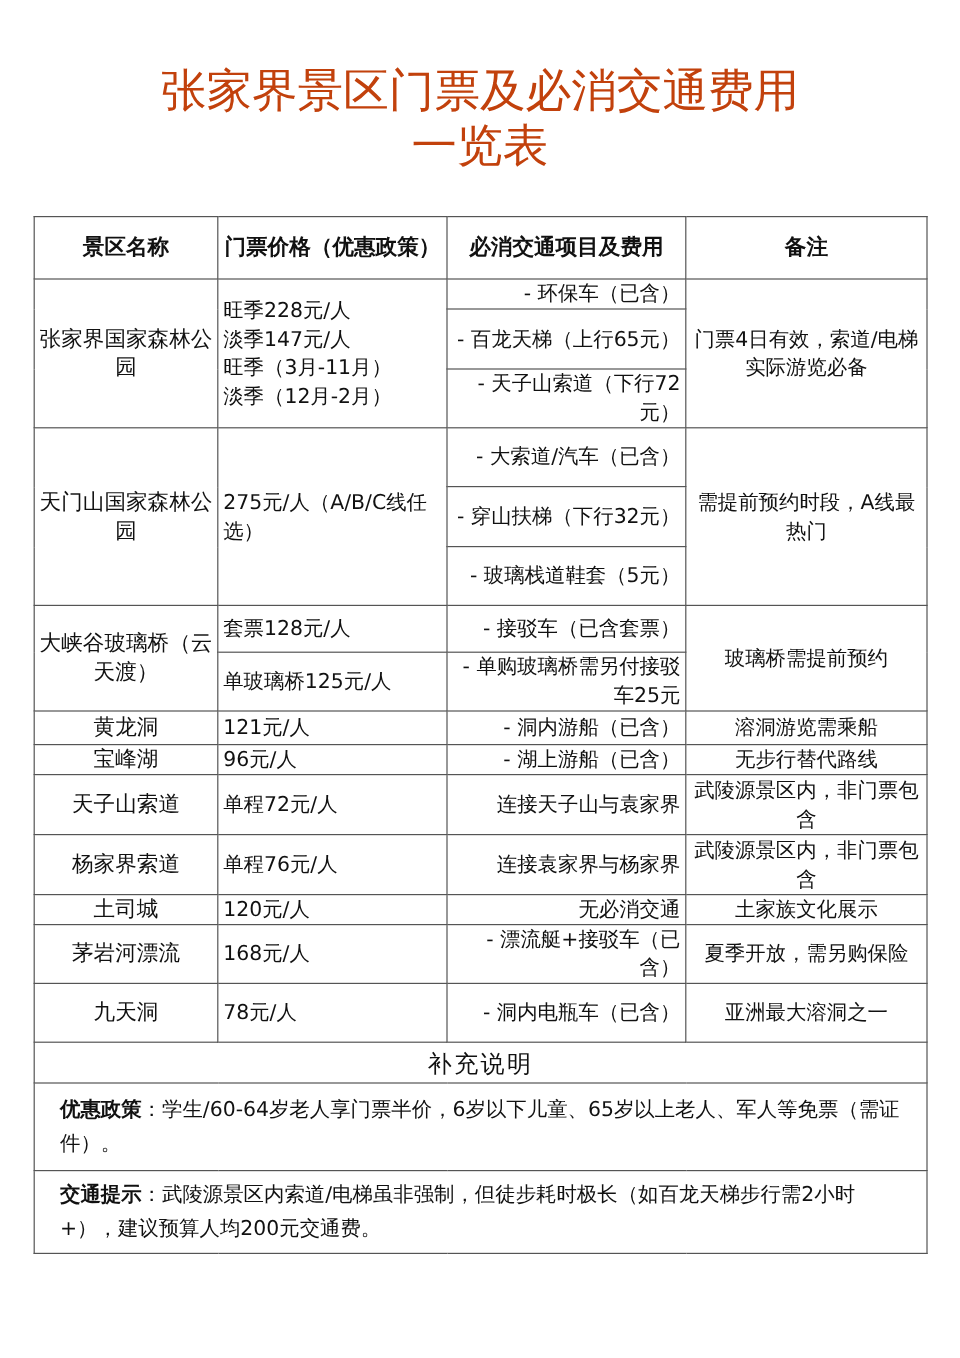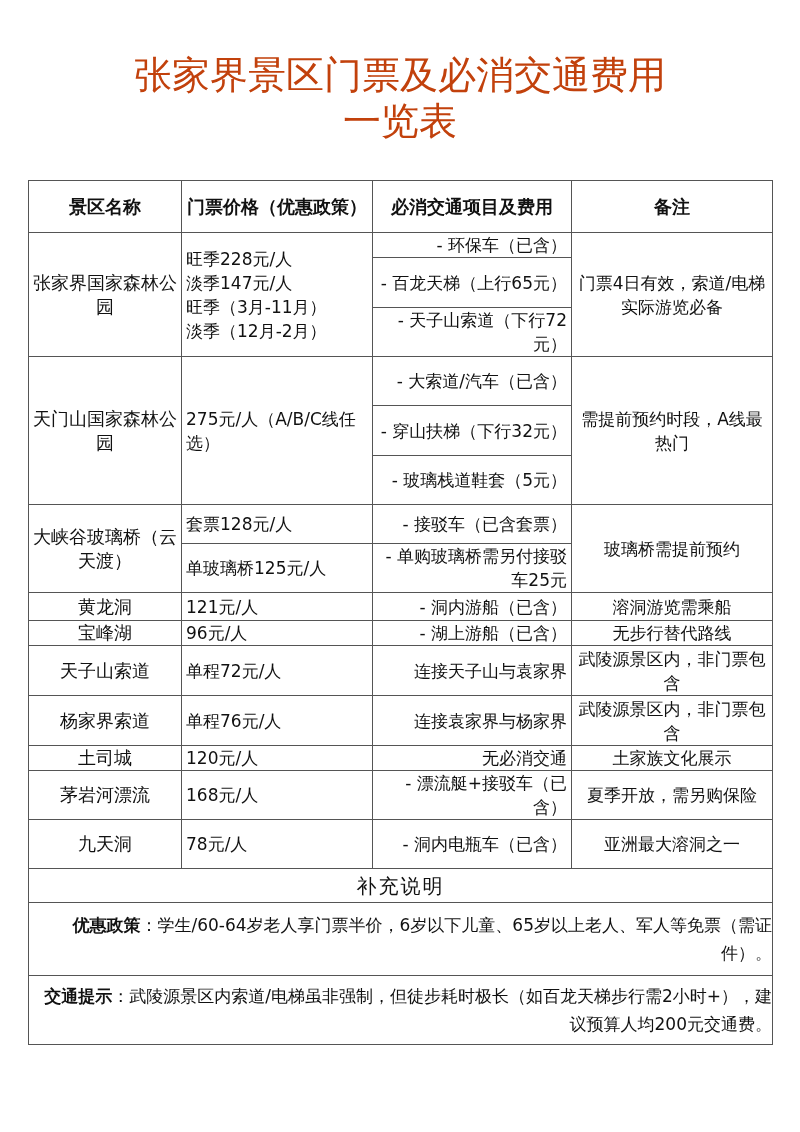--- a/index.html
+++ b/index.html
@@ -12,21 +12,21 @@
   table { position: absolute; left: 28px; top: 180px; width: 744px;
           border-collapse: collapse; table-layout: fixed; }
   td, th { border: 1.5px solid #555; padding: 0 4px; font-size: 17px;
            line-height: 24px; vertical-align: middle; }
   th { font-weight: bold; text-align: center; font-size: 18px; }
   .name { font-weight: normal; text-align: center; font-size: 18px; }
   .price { text-align: left; }
   .transport { text-align: right; }
   .note { text-align: center; }
   .supp-title { font-size: 20px; text-align: center; letter-spacing: 2px; }
-  .supp { text-align: right; padding: 6px 0; font-size: 17px; line-height: 28px; }
+  .supp { text-align: left; padding: 6px 21px; font-size: 17px; line-height: 28px; }
   .supp b { font-weight: bold; }
 </style>
 </head>
 <body>
 
 <div class="title l1">张家界景区门票及必消交通费用</div>
 <div class="title l2">一览表</div>
 
 <table>
   <colgroup>

